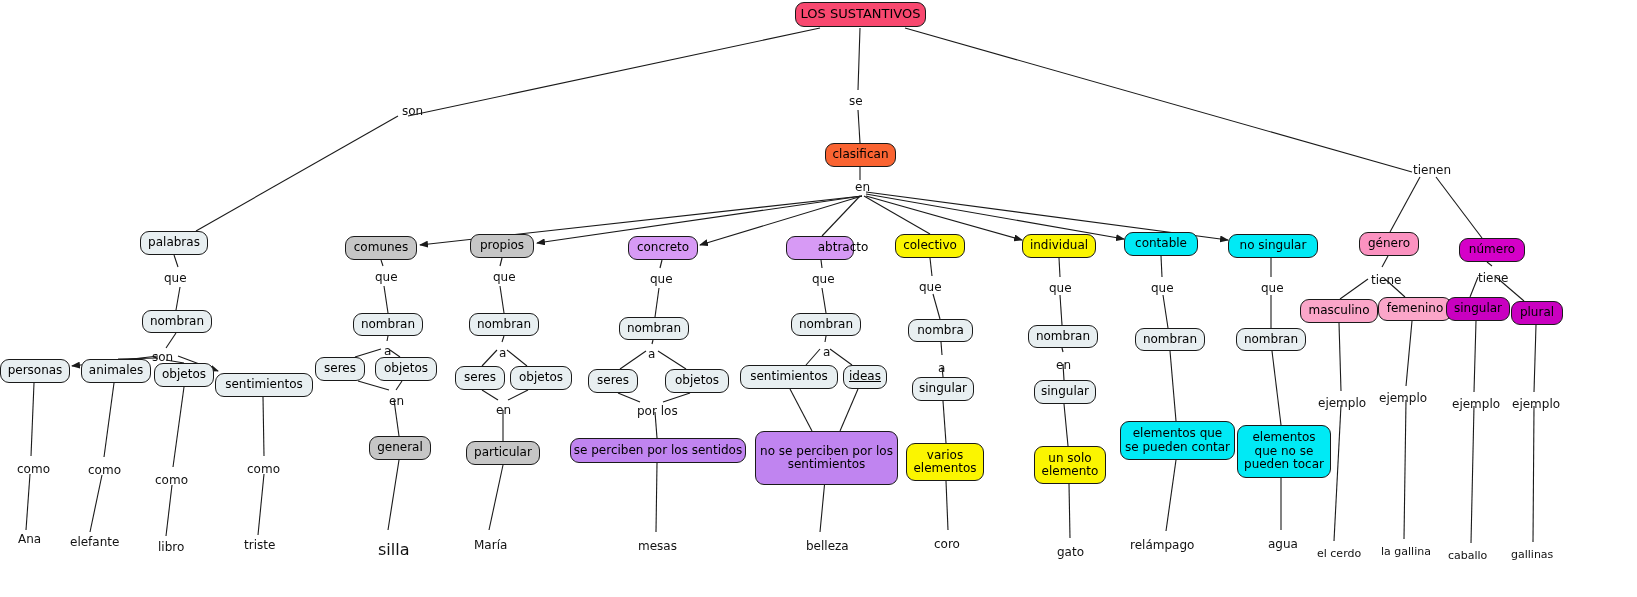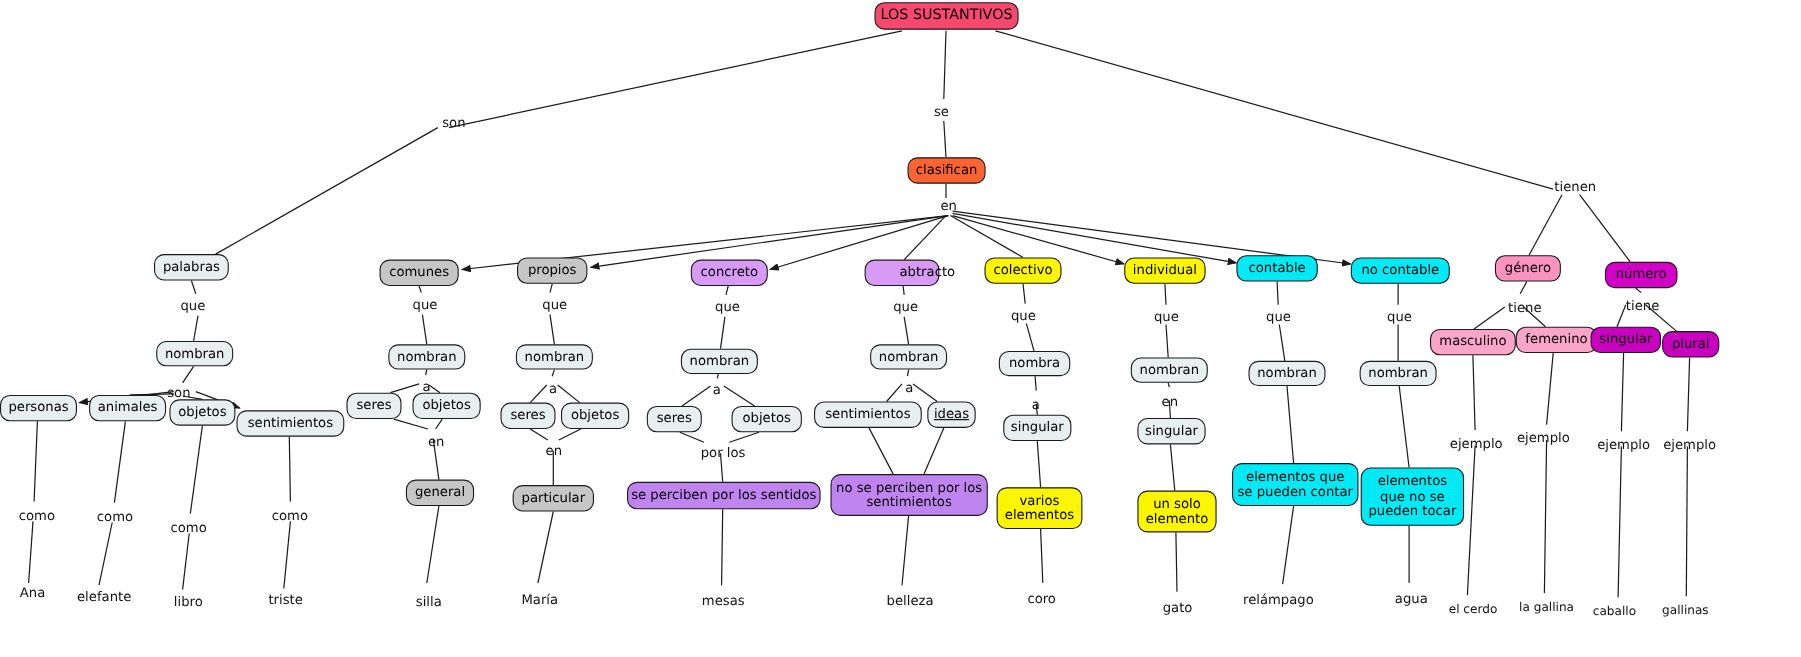--- a/index.html
+++ b/index.html
@@ -129,21 +129,21 @@
       <div class="node" style="left: 795px; top: 2px; width: 131px; height: 25px; background: rgb(248, 72, 111); font-size: 13px;">LOS SUSTANTIVOS</div>
       <div class="node" style="left: 825px; top: 143px; width: 71px; height: 24px; background: rgb(250, 100, 50); font-size: 12px;">clasifican</div>
       <div class="node" style="left: 140px; top: 231px; width: 68px; height: 24px; background: rgb(232, 239, 241); font-size: 12px;">palabras</div>
       <div class="node" style="left: 345px; top: 236px; width: 72px; height: 24px; background: rgb(198, 198, 198); font-size: 12px;">comunes</div>
       <div class="node" style="left: 470px; top: 234px; width: 64px; height: 24px; background: rgb(198, 198, 198); font-size: 12px;">propios</div>
       <div class="node" style="left: 628px; top: 236px; width: 70px; height: 24px; background: rgb(215, 154, 245); font-size: 12px;">concreto</div>
       <div class="node" style="left: 786px; top: 236px; width: 68px; height: 24px; background: rgb(215, 154, 245); font-size: 12px; padding-left: 46px;">abtracto</div>
       <div class="node" style="left: 895px; top: 234px; width: 70px; height: 24px; background: rgb(251, 245, 0); font-size: 12px;">colectivo</div>
       <div class="node" style="left: 1022px; top: 234px; width: 74px; height: 24px; background: rgb(251, 245, 0); font-size: 12px;">individual</div>
       <div class="node" style="left: 1124px; top: 232px; width: 74px; height: 24px; background: rgb(0, 234, 245); font-size: 12px;">contable</div>
-      <div class="node" style="left: 1228px; top: 234px; width: 90px; height: 24px; background: rgb(0, 234, 245); font-size: 12px;">no contable</div>
+      <div class="node" style="left: 1228px; top: 234px; width: 90px; height: 24px; background: rgb(0, 234, 245); font-size: 12px;">no singular</div>
       <div class="node" style="left: 1359px; top: 232px; width: 60px; height: 24px; background: rgb(251, 146, 192); font-size: 12px;">género</div>
       <div class="node" style="left: 1459px; top: 238px; width: 66px; height: 24px; background: rgb(213, 0, 200); font-size: 12px;">número</div>
       <div class="node" style="left: 142px; top: 310px; width: 70px; height: 23px; background: rgb(232, 239, 241); font-size: 12px;">nombran</div>
       <div class="node" style="left: 353px; top: 313px; width: 70px; height: 23px; background: rgb(232, 239, 241); font-size: 12px;">nombran</div>
       <div class="node" style="left: 469px; top: 313px; width: 70px; height: 23px; background: rgb(232, 239, 241); font-size: 12px;">nombran</div>
       <div class="node" style="left: 619px; top: 317px; width: 70px; height: 23px; background: rgb(232, 239, 241); font-size: 12px;">nombran</div>
       <div class="node" style="left: 791px; top: 313px; width: 70px; height: 23px; background: rgb(232, 239, 241); font-size: 12px;">nombran</div>
       <div class="node" style="left: 908px; top: 319px; width: 65px; height: 23px; background: rgb(232, 239, 241); font-size: 12px;">nombra</div>
       <div class="node" style="left: 1028px; top: 325px; width: 70px; height: 23px; background: rgb(232, 239, 241); font-size: 12px;">nombran</div>
       <div class="node" style="left: 1135px; top: 328px; width: 70px; height: 23px; background: rgb(232, 239, 241); font-size: 12px;">nombran</div>
@@ -156,21 +156,21 @@
       <div class="node" style="left: 375px; top: 357px; width: 62px; height: 24px; background: rgb(232, 239, 241); font-size: 12px;">objetos</div>
       <div class="node" style="left: 369px; top: 436px; width: 62px; height: 24px; background: rgb(198, 198, 198); font-size: 12px;">general</div>
       <div class="node" style="left: 455px; top: 366px; width: 50px; height: 24px; background: rgb(232, 239, 241); font-size: 12px;">seres</div>
       <div class="node" style="left: 510px; top: 366px; width: 62px; height: 24px; background: rgb(232, 239, 241); font-size: 12px;">objetos</div>
       <div class="node" style="left: 466px; top: 441px; width: 74px; height: 24px; background: rgb(198, 198, 198); font-size: 12px;">particular</div>
       <div class="node" style="left: 588px; top: 369px; width: 50px; height: 24px; background: rgb(232, 239, 241); font-size: 12px;">seres</div>
       <div class="node" style="left: 665px; top: 369px; width: 64px; height: 24px; background: rgb(232, 239, 241); font-size: 12px;">objetos</div>
       <div class="node" style="left: 570px; top: 438px; width: 176px; height: 25px; background: rgb(192, 132, 240); font-size: 12px;">se perciben por los sentidos</div>
       <div class="node" style="left: 740px; top: 365px; width: 98px; height: 24px; background: rgb(232, 239, 241); font-size: 12px;">sentimientos</div>
       <div class="node" style="left: 843px; top: 365px; width: 44px; height: 24px; background: rgb(232, 239, 241); font-size: 12px; text-decoration: underline;">ideas</div>
-      <div class="node" style="left: 755px; top: 431px; width: 143px; height: 38px; background: rgb(192, 132, 240); font-size: 12px;">no se perciben por los
+      <div class="node" style="left: 755px; top: 431px; width: 143px; height: 54px; background: rgb(192, 132, 240); font-size: 12px;">no se perciben por los
 sentimientos</div>
       <div class="node" style="left: 912px; top: 377px; width: 62px; height: 24px; background: rgb(232, 239, 241); font-size: 12px;">singular</div>
       <div class="node" style="left: 906px; top: 443px; width: 78px; height: 38px; background: rgb(251, 245, 0); font-size: 12px;">varios
 elementos</div>
       <div class="node" style="left: 1034px; top: 380px; width: 62px; height: 24px; background: rgb(232, 239, 241); font-size: 12px;">singular</div>
       <div class="node" style="left: 1034px; top: 446px; width: 72px; height: 38px; background: rgb(251, 245, 0); font-size: 12px;">un solo
 elemento</div>
       <div class="node" style="left: 1120px; top: 421px; width: 115px; height: 39px; background: rgb(0, 234, 245); font-size: 12px;">elementos que
 se pueden contar</div>
       <div class="node" style="left: 1237px; top: 425px; width: 94px; height: 53px; background: rgb(0, 234, 245); font-size: 12px;">elementos
@@ -214,21 +214,21 @@
       <div class="elabel" style="left: 1318px; top: 396px; font-size: 12px;">ejemplo</div>
       <div class="elabel" style="left: 1379px; top: 391px; font-size: 12px;">ejemplo</div>
       <div class="elabel" style="left: 1452px; top: 397px; font-size: 12px;">ejemplo</div>
       <div class="elabel" style="left: 1512px; top: 397px; font-size: 12px;">ejemplo</div>
     </div>
   <div id="leaf-layer">
       <div class="leaf" style="left: 18px; top: 532px; font-size: 12px;">Ana</div>
       <div class="leaf" style="left: 70px; top: 535px; font-size: 12px;">elefante</div>
       <div class="leaf" style="left: 158px; top: 540px; font-size: 12px;">libro</div>
       <div class="leaf" style="left: 244px; top: 538px; font-size: 12px;">triste</div>
-      <div class="leaf" style="left: 378px; top: 540px; font-size: 12px;">silla</div>
+      <div class="leaf" style="left: 378px; top: 540px; font-size: 16px;">silla</div>
       <div class="leaf" style="left: 474px; top: 538px; font-size: 12px;">María</div>
       <div class="leaf" style="left: 638px; top: 539px; font-size: 12px;">mesas</div>
       <div class="leaf" style="left: 806px; top: 539px; font-size: 12px;">belleza</div>
       <div class="leaf" style="left: 934px; top: 537px; font-size: 12px;">coro</div>
       <div class="leaf" style="left: 1057px; top: 545px; font-size: 12px; text-align: center;">gato</div>
       <div class="leaf" style="left: 1130px; top: 538px; font-size: 12px;">relámpago</div>
       <div class="leaf" style="left: 1268px; top: 537px; font-size: 12px;">agua</div>
       <div class="leaf" style="left: 1317px; top: 547px; font-size: 11px;">el cerdo</div>
       <div class="leaf" style="left: 1381px; top: 545px; font-size: 11px;">la gallina</div>
       <div class="leaf" style="left: 1448px; top: 549px; font-size: 11px;">caballo</div>

